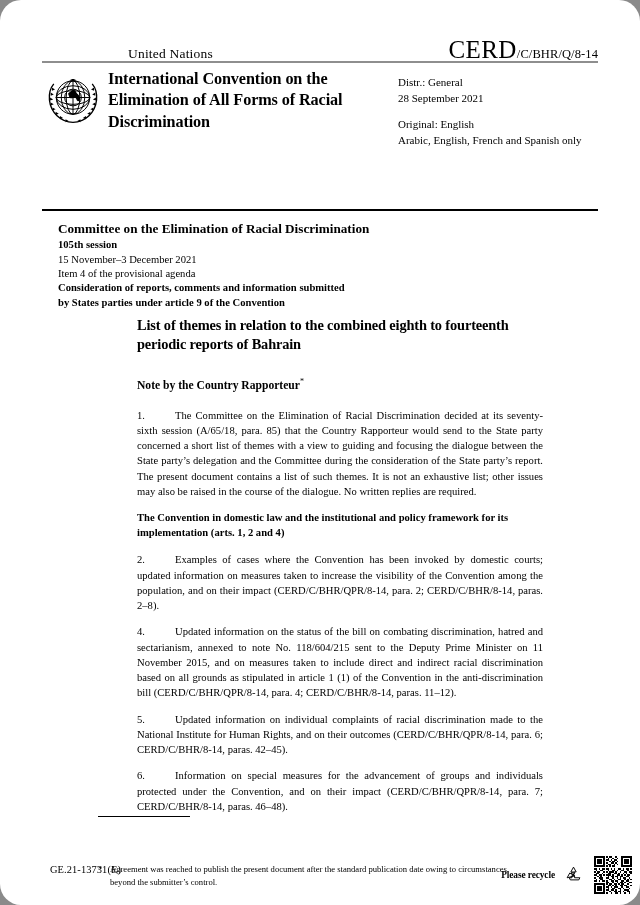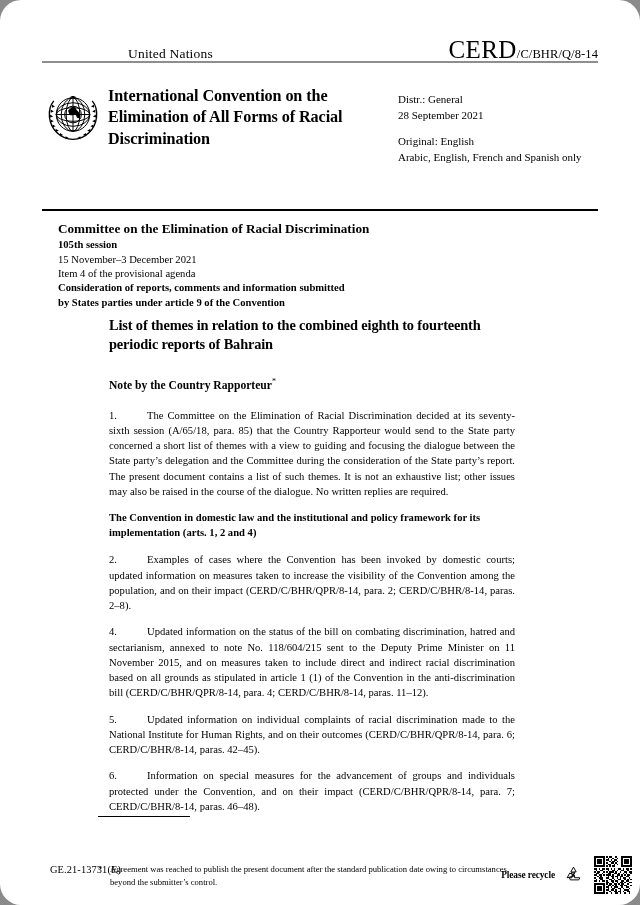--- a/index.html
+++ b/index.html
@@ -52,21 +52,21 @@
     left: 42px;
     top: 61px;
     width: 556px;
     height: 2px;
     background: #8e8e8e;
   }
 
   .header-body {
     position: absolute;
     left: 42px;
-    top: 84px;
+    top: 67px;
     width: 556px;
     display: flex;
   }
   .emblem {
     width: 66px;
     flex: 0 0 66px;
     padding-top: 2px;
   }
   .emblem svg { display: block; }
   .conv-title {
@@ -117,21 +117,21 @@
   .committee .c-line { font-size: 10.6px; }
   .committee .c-bold {
     font-weight: bold;
     font-size: 10.6px;
     line-height: 1.38;
   }
 
   
   .content {
     position: absolute;
-    left: 109px;
+    left: 137px;
     top: 316px;
     width: 406px;
   }
   .doc-title {
     font-weight: bold;
     font-size: 14.4px;
     line-height: 1.35;
     letter-spacing: -0.15px;
     margin: 0 0 22px 0;
   }

